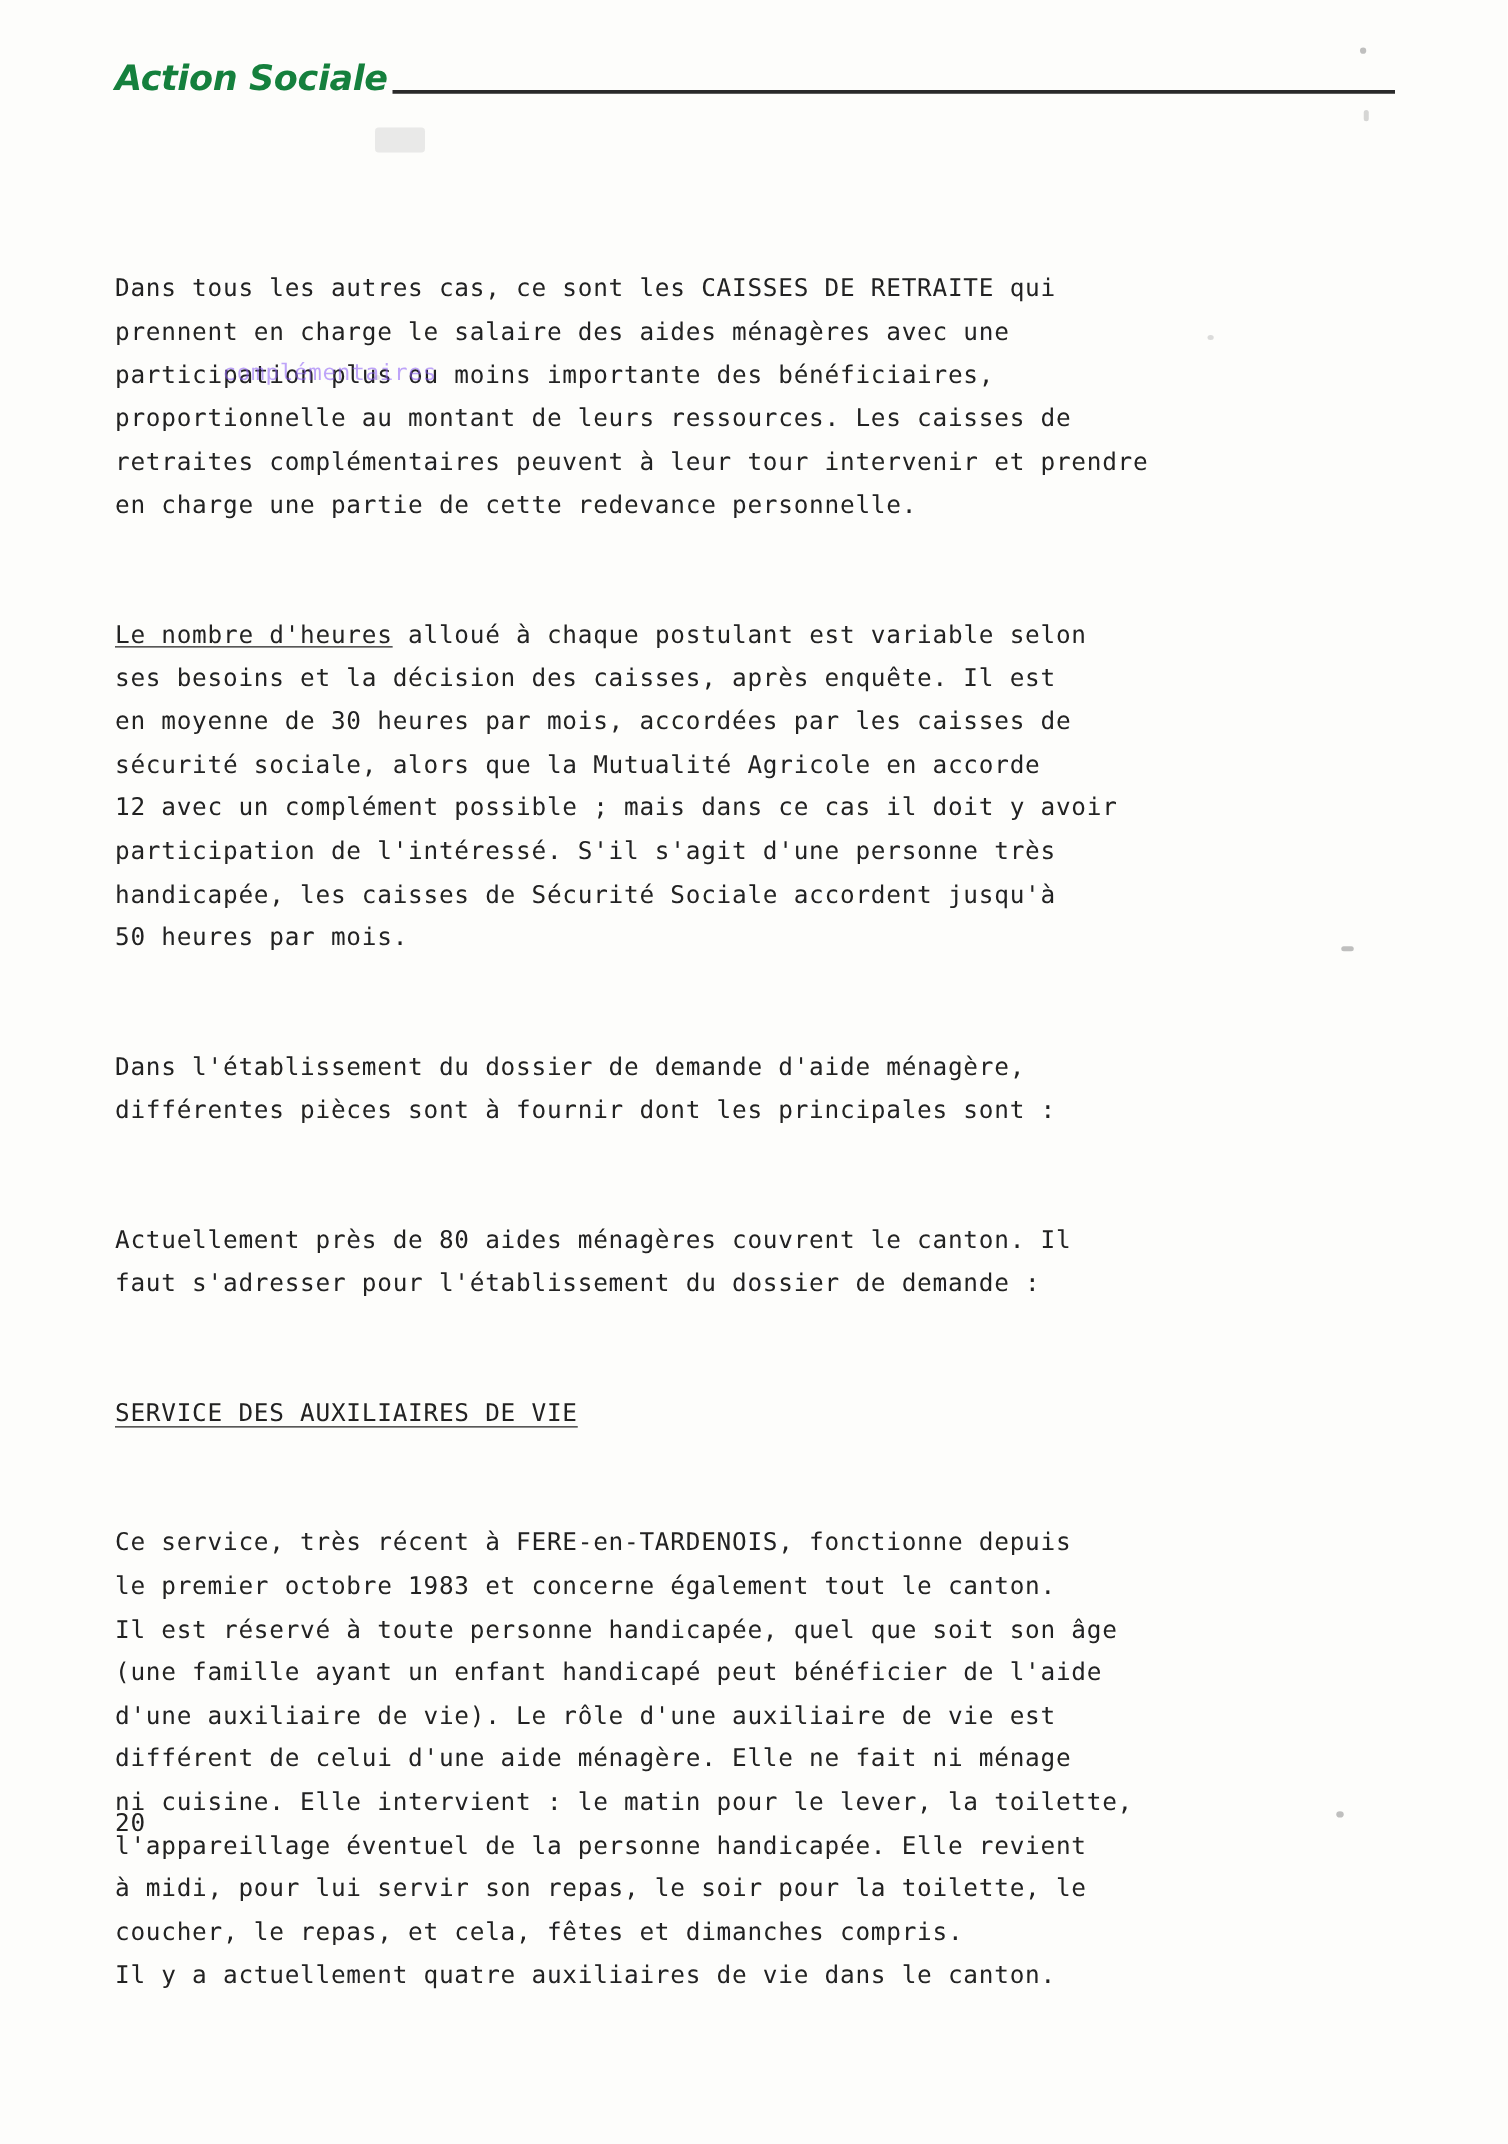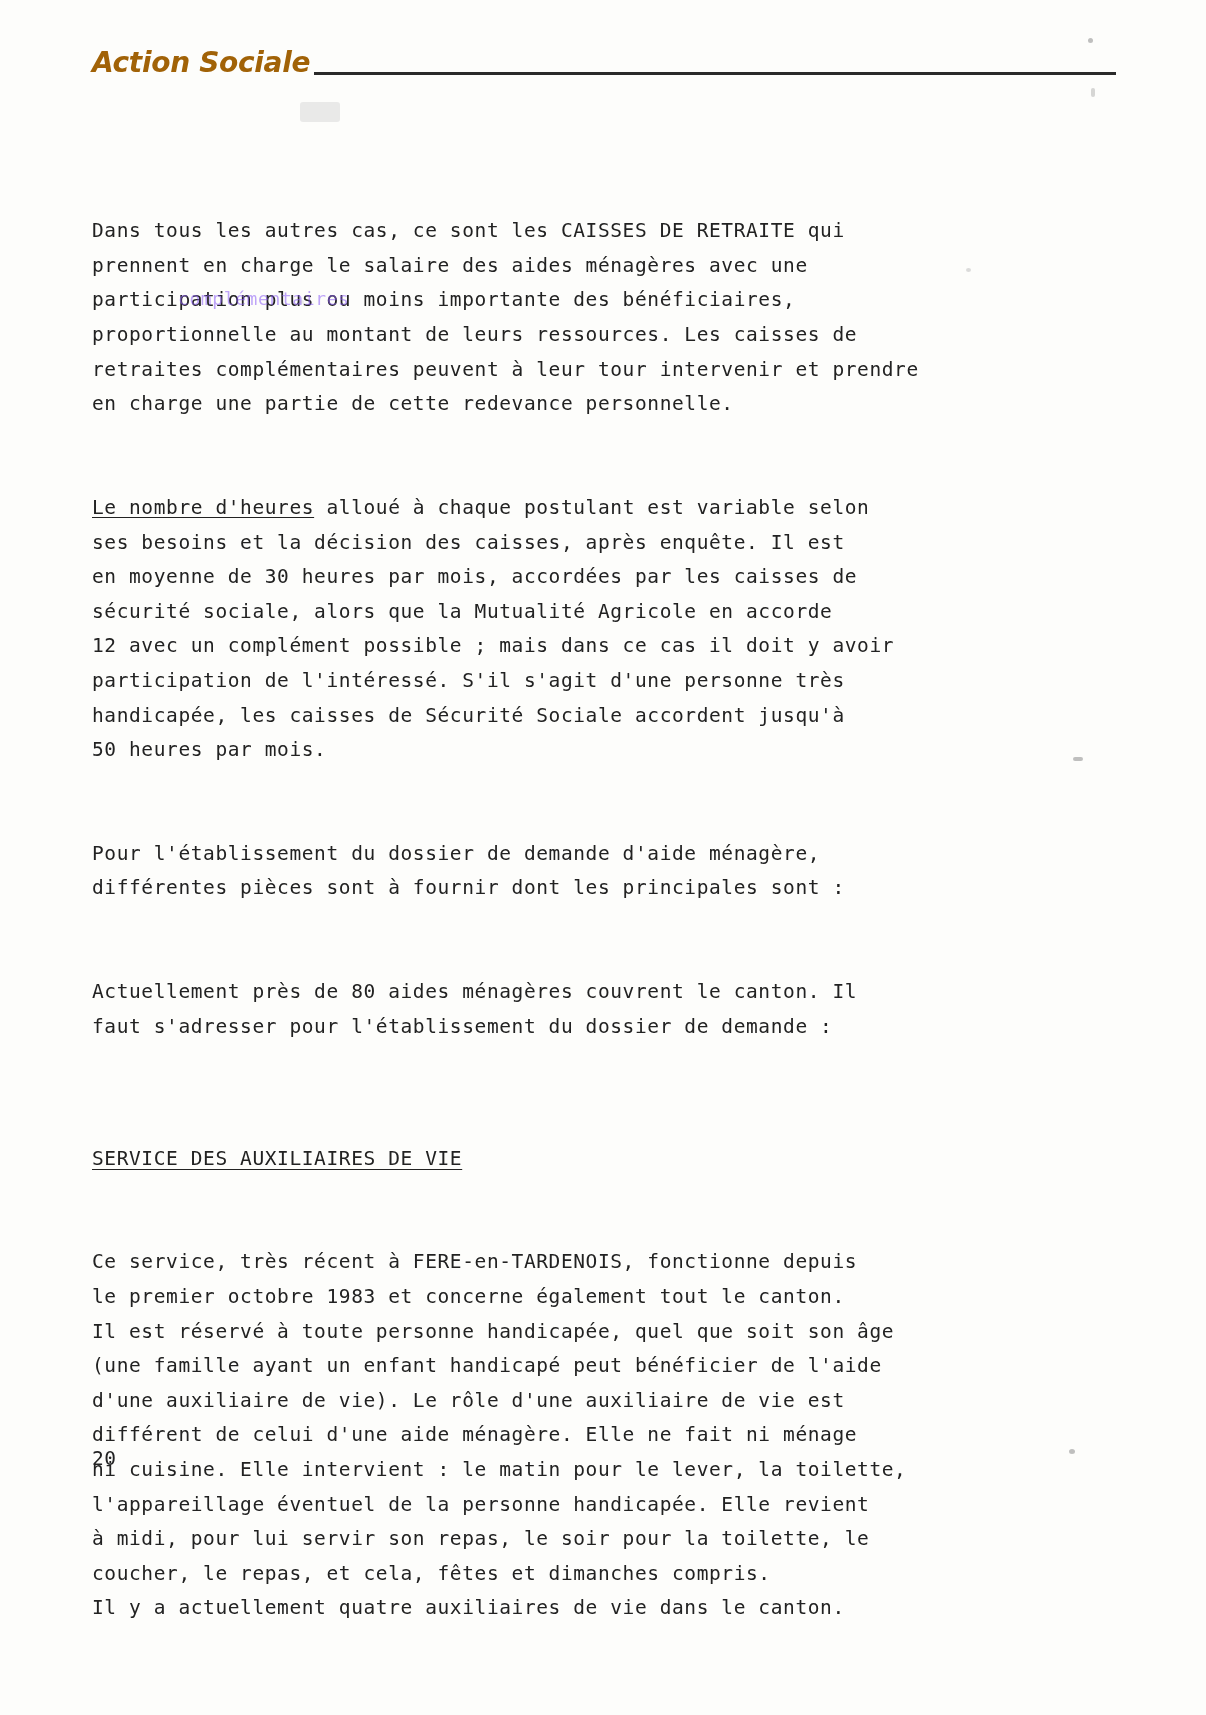--- a/index.html
+++ b/index.html
@@ -33,21 +33,21 @@
   }
   .header-title {
     position: absolute;
     left: 0;
     top: 0;
     font-family: "DejaVu Sans", sans-serif;
     font-weight: bold;
     font-style: italic;
     font-size: 28px;
     letter-spacing: -0.3px;
-    color: #a16207;
+    color: #15803d;
     white-space: nowrap;
   }
   .header-rule {
     position: absolute;
     left: 222px;
     right: 0;
     top: 26px;
     height: 3px;
     background: #2a2a2a;
   }
@@ -75,21 +75,20 @@
   }
   .indent-list {
     white-space: pre-wrap;
   }
   .center-block {
     white-space: pre-wrap;
   }
   .heading-underline {
     text-decoration: underline;
     text-underline-offset: 4px;
-    margin-top: 28px;
   }
 
   
   .page-number {
     position: absolute;
     left: 92px;
     top: 1447px;
     font-size: 19.5px;
     letter-spacing: 0.6px;
     color: #222;
@@ -149,21 +148,21 @@
 retraites complémentaires peuvent à leur tour intervenir et prendre
 en charge une partie de cette redevance personnelle.</p>
   <p class="para"><span class="u">Le nombre d'heures</span> <span>alloué à chaque postulant est variable selon
 ses besoins et la décision des caisses, après enquête. Il est
 en moyenne de 30 heures par mois, accordées par les caisses de
 sécurité sociale, alors que la Mutualité Agricole en accorde
 12 avec un complément possible ; mais dans ce cas il doit y avoir
 participation de l'intéressé. S'il s'agit d'une personne très
 handicapée, les caisses de Sécurité Sociale accordent jusqu'à
 50 heures par mois.</span></p>
-  <p class="para">Pour l'établissement du dossier de demande d'aide ménagère,
+  <p class="para">Dans l'établissement du dossier de demande d'aide ménagère,
 différentes pièces sont à fournir dont les principales sont :</p>
   <p class="para">Actuellement près de 80 aides ménagères couvrent le canton. Il
 faut s'adresser pour l'établissement du dossier de demande :</p>
   <p class="para heading-underline">SERVICE DES AUXILIAIRES DE VIE</p>
   <p class="para">Ce service, très récent à FERE-en-TARDENOIS, fonctionne depuis
 le premier octobre 1983 et concerne également tout le canton.
 Il est réservé à toute personne handicapée, quel que soit son âge
 (une famille ayant un enfant handicapé peut bénéficier de l'aide
 d'une auxiliaire de vie). Le rôle d'une auxiliaire de vie est
 différent de celui d'une aide ménagère. Elle ne fait ni ménage

